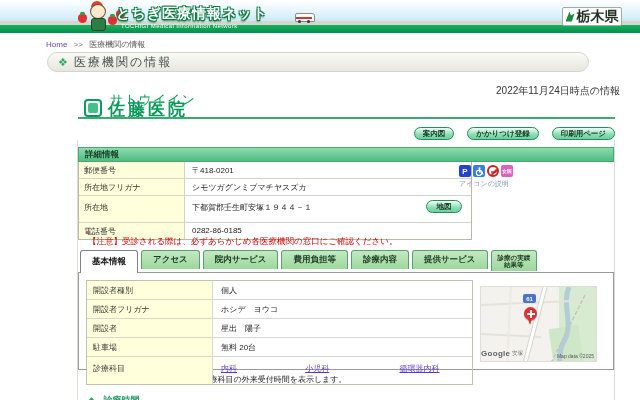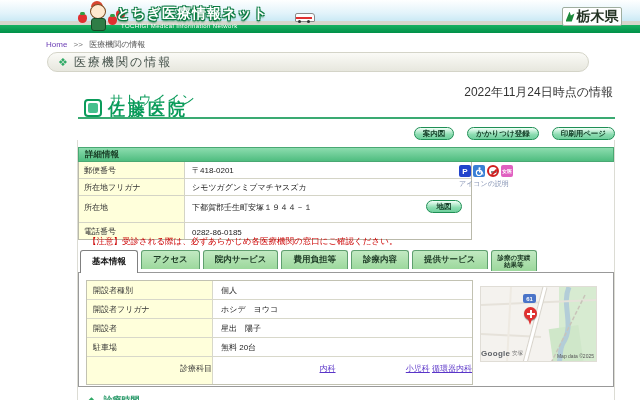--- a/index.html
+++ b/index.html
@@ -31,40 +31,40 @@
   .pref-bird{width:9px;height:10px;background:#1c8a3c;clip-path:polygon(0 100%,45% 0,60% 40%,100% 20%,70% 100%);}
   .pref-label{font-size:14px;font-weight:bold;color:#243324;}
   
   .breadcrumb{position:absolute;left:46px;top:39px;font-size:8px;color:#555;}
   .breadcrumb a{color:#6a3bb5;text-decoration:none;margin-right:4px;}
   .breadcrumb .sep{margin-right:4px;color:#777;}
   .titlebar{position:absolute;left:47px;top:52px;width:542px;height:20px;border:1px solid #d4d4c8;border-radius:10px;
             background:linear-gradient(to bottom,#fafaf6,#e7e7de);display:flex;align-items:center;padding-left:10px;box-sizing:border-box;}
   .diamond{color:#2faa66;font-size:11px;margin-right:6px;line-height:1;}
   .titlebar .t{font-size:12px;color:#44514a;letter-spacing:2px;}
-  .infodate{position:absolute;right:27px;top:84px;font-size:12px;color:#333;text-align:center;}
+  .infodate{position:absolute;right:20px;top:84px;font-size:10px;color:#333;text-align:center;}
   
   .clinic-icon{position:absolute;left:84px;top:99px;width:14px;height:14px;border:2px solid #0a9b5a;border-radius:4px;background:#fff;}
   .clinic-icon i{position:absolute;left:2px;top:2px;right:2px;bottom:2px;background:#45c08d;border-radius:2px;display:block;}
   .furigana{position:absolute;left:110px;top:91px;font-size:13px;color:#0a9b5a;letter-spacing:1px;}
   .clinic-name{position:absolute;left:108px;top:98px;font-size:17px;font-weight:bold;color:#0a9b5a;letter-spacing:3px;}
   .green-hr{position:absolute;left:78px;top:117px;width:537px;height:2px;background:#3aaa72;}
   
   .actions{position:absolute;left:78px;top:127px;width:537px;height:14px;display:flex;justify-content:flex-end;gap:13px;}
   .pill{height:13px;border:1.5px solid #1f8f55;border-radius:8px;box-sizing:border-box;
         background:linear-gradient(to bottom,#f4fff9,#8bdcb0 60%,#6fcf9d);
         font-size:7.5px;font-weight:bold;color:#123c26;display:flex;align-items:center;justify-content:center;
         padding:0 8px;cursor:pointer;}
   
   .sideborders{position:absolute;left:77px;top:140px;width:538px;height:260px;border-left:1px solid #dcdcd4;border-right:1px solid #dcdcd4;box-sizing:border-box;}
   .detail-header{position:absolute;left:78px;top:147px;width:536px;height:15px;box-sizing:border-box;
         background:linear-gradient(to bottom,#8cdcae,#4fbd80);border:1px solid #49a873;
         font-size:8.5px;font-weight:bold;color:#173c24;display:flex;align-items:center;padding-left:6px;}
   .dtable{position:absolute;left:78px;top:162px;width:394px;border:1px solid #b9b9aa;border-top:none;box-sizing:border-box;background:#fff;}
-  .drow{display:flex;border-top:1px solid #d4d4c6;align-items:flex-end;}
+  .drow{display:flex;border-top:1px solid #d4d4c6;}
   .drow:first-child{border-top:none;}
   .dlabel{width:106px;background:#ffffdb;font-size:8px;color:#333;padding:3px 0 2px 5px;box-sizing:border-box;border-right:1px solid #d4d4c6;}
   .dvalue{flex:1;font-size:8px;color:#222;padding:3px 0 2px 7px;box-sizing:border-box;position:relative;}
   .drow.tall .dlabel,.drow.tall .dvalue{padding-top:6px;padding-bottom:9px;}
   .map-btn{position:absolute;right:9px;top:4px;width:36px;height:13px;}
   
   .legend{position:absolute;left:459px;top:165px;width:80px;}
   .legend .icons{display:flex;gap:2px;}
   .lic{width:12px;height:12px;border-radius:2px;display:flex;align-items:center;justify-content:center;
        font-size:8px;font-weight:bold;color:#fff;box-sizing:border-box;}
@@ -78,27 +78,27 @@
   
   .notice{position:absolute;left:88px;top:236px;font-size:8.5px;color:#cc0000;}
   
   .tabs{position:absolute;left:80px;top:250px;height:23px;display:flex;gap:3px;}
   .tab{height:19px;background:linear-gradient(to bottom,#c2e9c2,#9cd89c);border:1px solid #5f9f6f;border-bottom:none;
        border-radius:3px 3px 0 0;font-size:8.5px;font-weight:bold;color:#1c3a24;display:flex;align-items:center;
        padding:0 11px;cursor:pointer;box-sizing:border-box;}
   .tab.active{height:23px;background:#fff;border-color:#808080;color:#111;position:relative;z-index:3;}
   .tab.multi{flex-direction:column;justify-content:center;padding:0 6px;font-size:6.5px;line-height:7.5px;height:21px;}
   
-  .content-box{position:absolute;left:78px;top:272px;width:536px;height:115px;border:1px solid #999;background:#fff;box-sizing:border-box;z-index:1;}
+  .content-box{position:absolute;left:78px;top:272px;width:536px;height:98px;border:1px solid #999;background:#fff;box-sizing:border-box;z-index:1;}
   .btable{position:absolute;left:7px;top:7px;width:387px;border:1px solid #c2c2b2;box-sizing:border-box;}
   .brow{display:flex;border-top:1px solid #d8d8ca;}
   .brow:first-child{border-top:none;}
   .blabel{width:126px;background:#ffffdb;font-size:8px;color:#333;padding:4px 0 3px 6px;box-sizing:border-box;border-right:1px solid #d8d8ca;}
   .bvalue{flex:1;font-size:8px;color:#222;padding:4px 0 3px 8px;box-sizing:border-box;}
-  .brow.dept .blabel,.brow.dept .bvalue{padding-top:6px;padding-bottom:10px;text-align:right;}
+  .brow.dept .blabel,.brow.dept .bvalue{padding-top:6px;padding-bottom:10px;}
   .dept-link{display:inline-block;color:#5a35c8;cursor:pointer;}
   .dept-link.d0{width:82px;} .dept-link.d1{width:92px;}
   
   .map{position:absolute;left:480px;top:286px;width:117px;height:76px;background:#f4f2ee;overflow:hidden;border:1px solid #e0ddd6;box-sizing:border-box;cursor:grab;}
   .map svg{position:absolute;left:0;top:0;}
   .shield{position:absolute;left:42px;top:7px;width:13px;height:9px;background:#4a74c8;border-radius:2px;
           color:#fff;font-size:6px;font-weight:bold;display:flex;align-items:center;justify-content:center;}
   .pin{position:absolute;left:43px;top:20px;width:14px;height:20px;}
   .pin .head{position:absolute;left:0;top:0;width:13px;height:13px;background:#e03131;border-radius:50%;box-shadow:0 1px 1px rgba(0,0,0,.4);}
   .pin .cv{position:absolute;left:5.5px;top:2.5px;width:2px;height:8px;background:#fff;}

